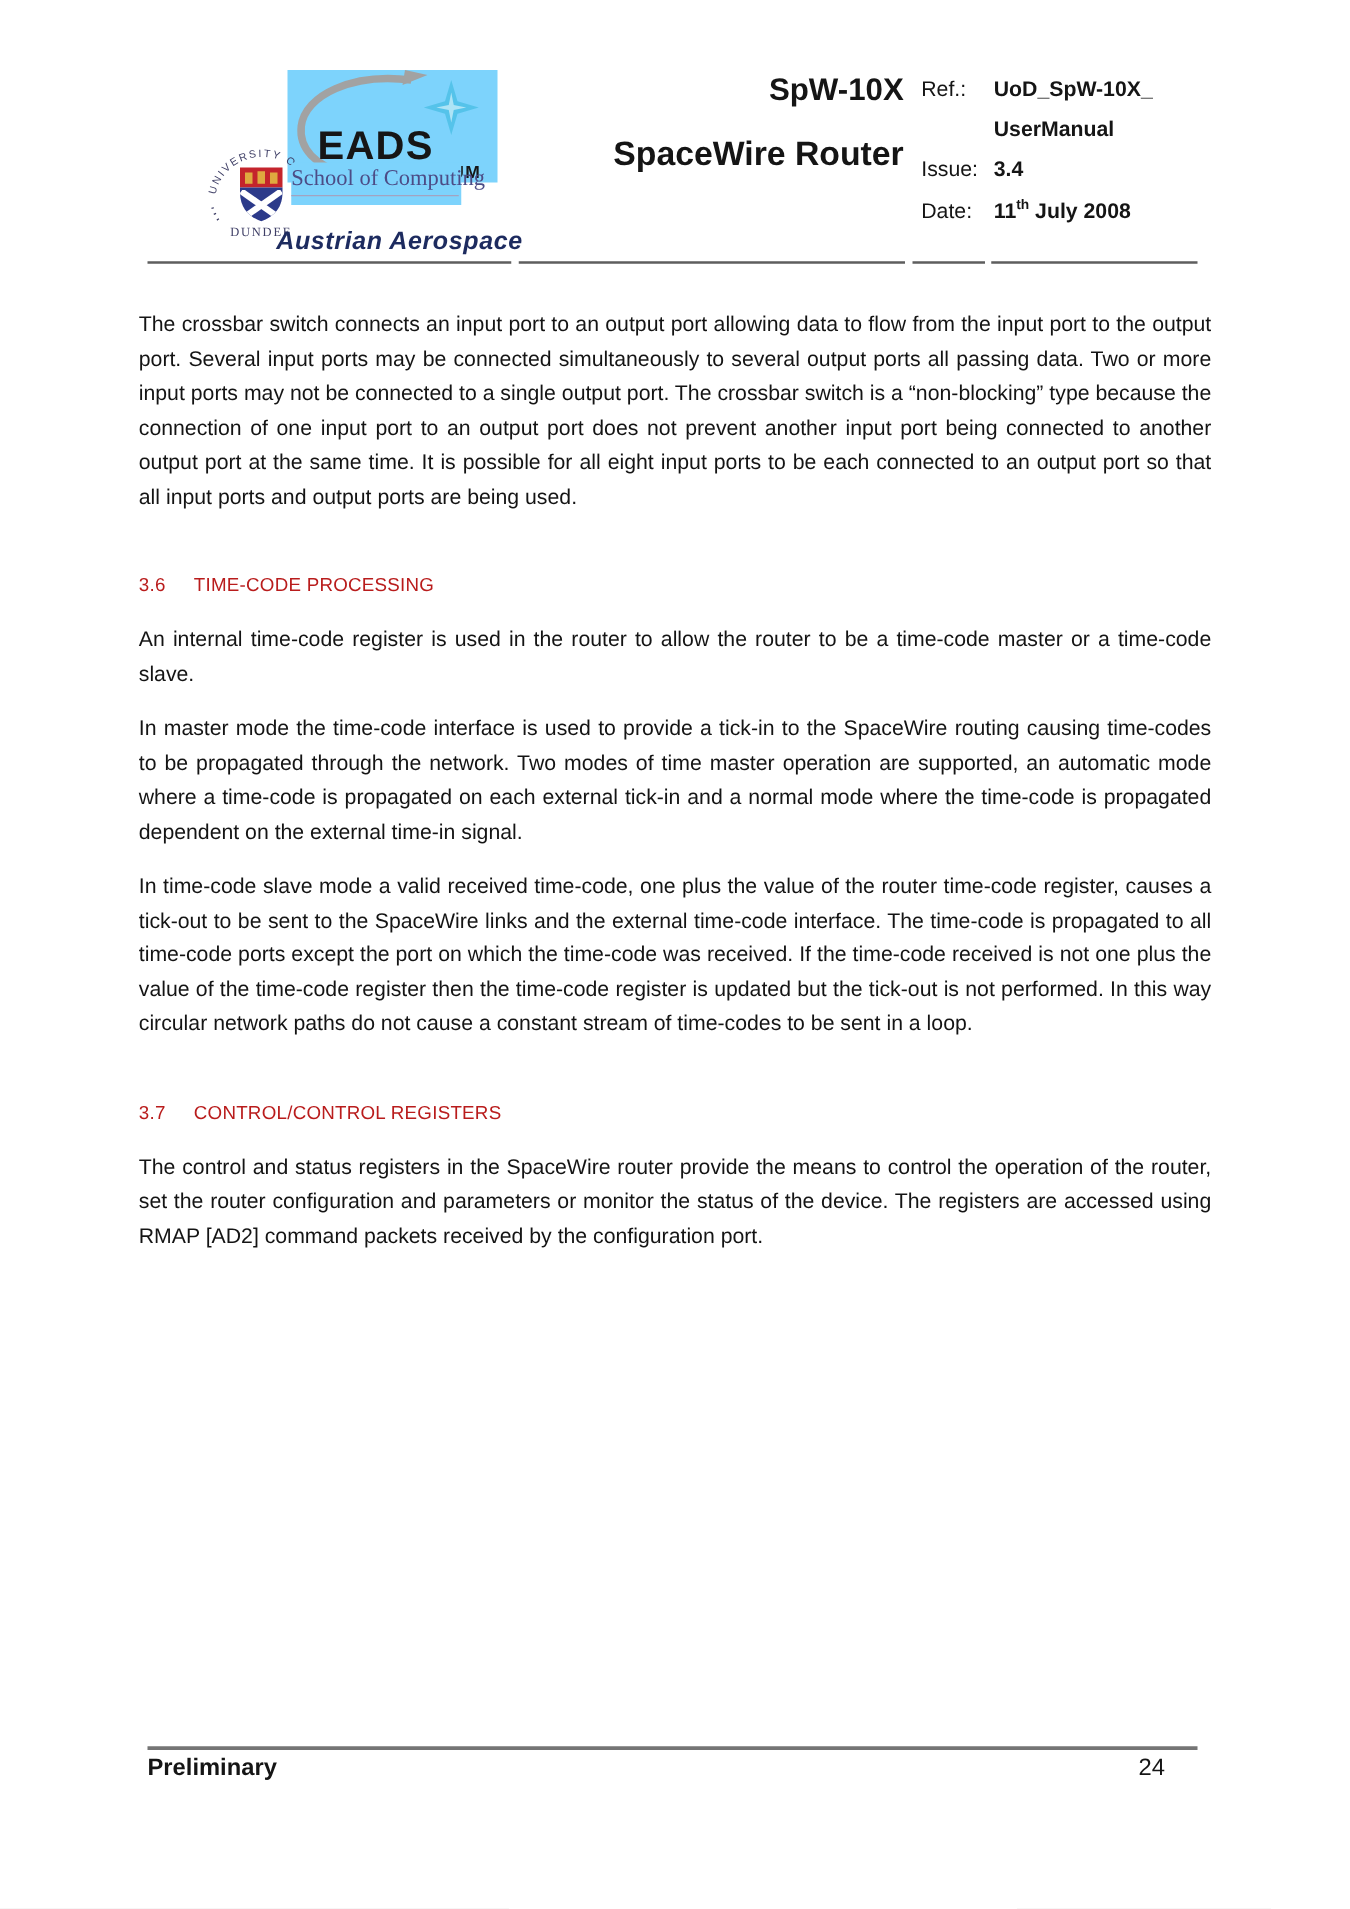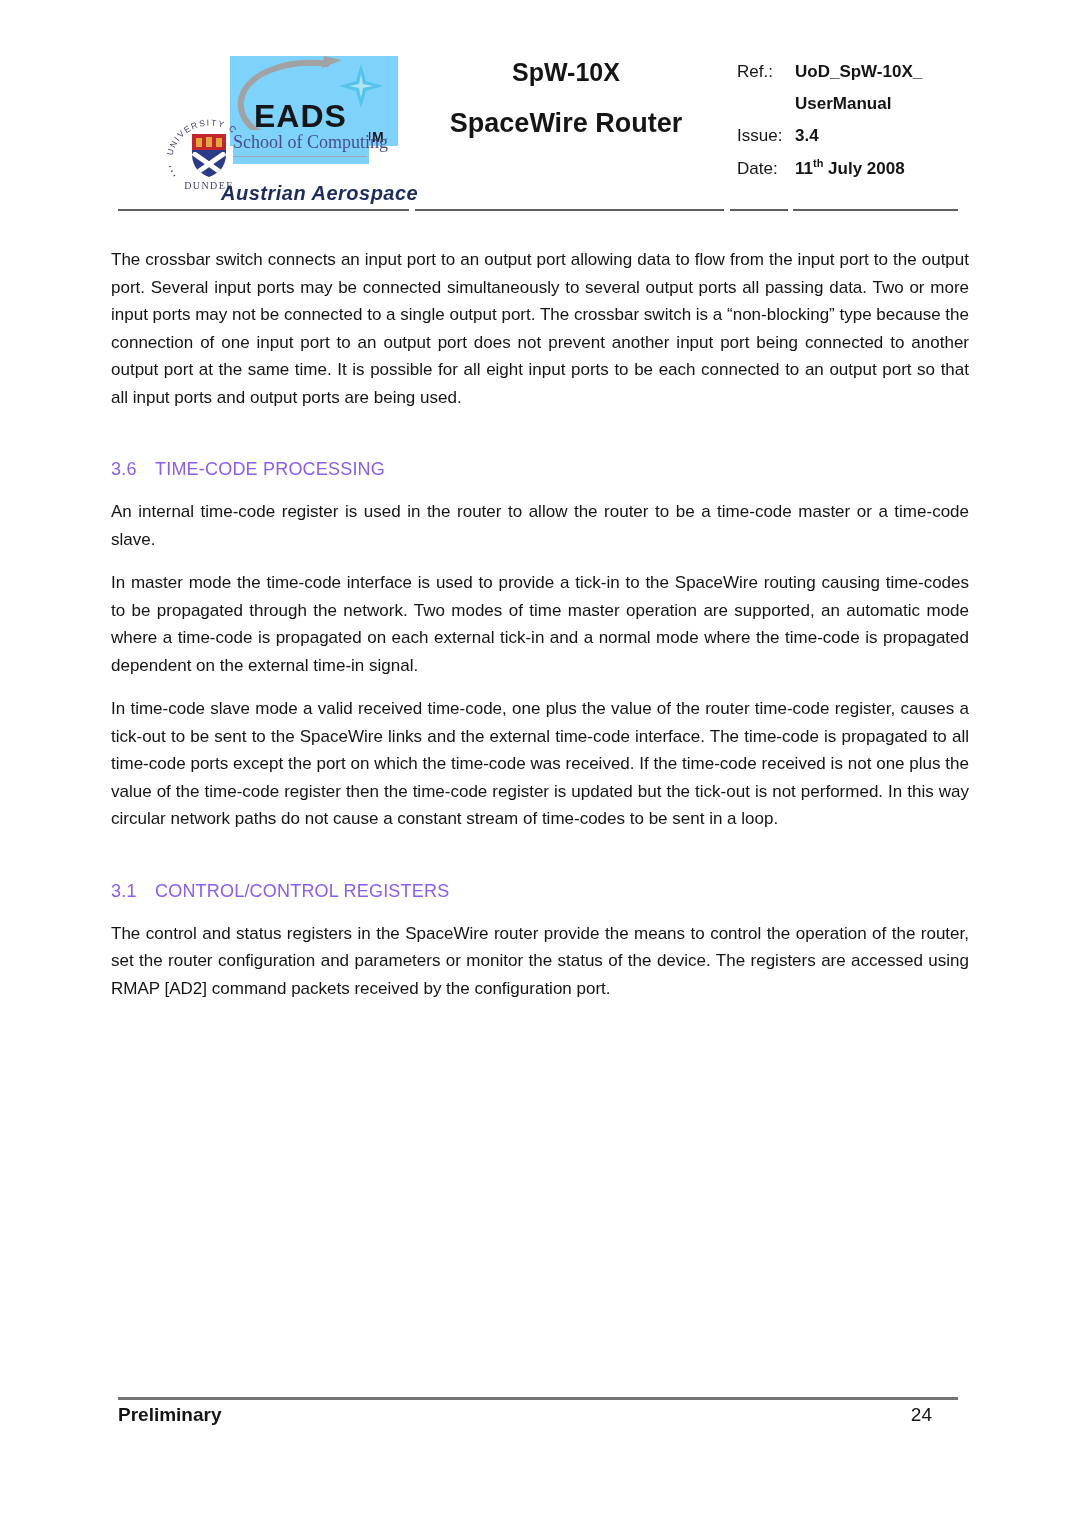--- a/index.html
+++ b/index.html
@@ -19,21 +19,21 @@
   .hdr { position: absolute; top: 0; left: 0; width: 1080px; height: 212px; }
 
   .eads-logo { position: absolute; left: 230px; top: 56px; width: 168px; height: 90px; background: #7dd3fc; }
   .dundee-wrap { position: absolute; left: 166px; top: 116px; width: 150px; height: 78px; }
   .school-wrap { position: absolute; left: 233px; top: 130px; width: 136px; height: 34px; background: #7dd3fc; }
   .school-text { font-family: "Liberation Serif", serif; font-size: 18px; color: #4c4c86; white-space: nowrap; padding-top: 2px; }
   .school-underline { margin-top: 3px; width: 134px; border-bottom: 1px solid #a3a3c0; }
   .austrian-wrap { position: absolute; left: 166px; top: 176px; width: 230px; height: 34px; display: flex; align-items: center; gap: 48px; }
   .austrian-text { font-size: 20px; font-weight: bold; font-style: italic; color: #1d2b5f; letter-spacing: 0.5px; margin-left: 7px; white-space: nowrap; }
 
-  .title-block { position: absolute; left: 409px; top: 58px; width: 314px; text-align: center; }
+  .title-block { position: absolute; left: 409px; top: 58px; width: 314px; text-align: right; }
   .title-l1 { font-size: 25px; font-weight: bold; }
   .title-l2 { font-size: 27px; font-weight: bold; margin-top: 21px; }
   .title-l3 { font-size: 21px; font-weight: bold; margin-top: 20px; }
 
   .meta-block { position: absolute; left: 737px; top: 62px; width: 230px; font-size: 17px; }
   .meta-row { position: absolute; left: 0; white-space: nowrap; }
   .meta-label { display: inline-block; }
   .meta-value { font-weight: bold; }
   .meta-val-col { position: absolute; left: 58px; }
   .meta-sup { font-size: 11px; font-weight: bold; vertical-align: super; line-height: 0; }
@@ -48,25 +48,25 @@
   .content { position: absolute; top: 211px; left: 0; width: 1080px; padding: 0 111px; }
   .content p {
     font-size: 17px;
     line-height: 27.5px;
     text-align: justify;
     margin: 0 0 16px 0;
     color: #141414;
   }
   .content p.first { margin-top: 35px; }
   .sec-heading {
-    font-size: 18px;
+    font-size: 15px;
     font-weight: 400;
     letter-spacing: 0.2px;
     margin: 46px 0 17px 0;
-    color: #8b5cf6;
+    color: #b91c1c;
     line-height: 24px;
   }
   .sec-num { display: inline-block; min-width: 30px; margin-right: 14px; }
 
   
   .footer { position: absolute; left: 118px; top: 1397px; width: 840px; }
   .footer-rule { height: 3px; background: #757575; }
   .footer-row { position: relative; margin-top: 4px; height: 26px; }
   .footer-status { position: absolute; left: 0; right: 0; text-align: left; font-size: 19px; font-weight: bold; }
   .footer-page { position: absolute; right: 26px; top: 0; font-size: 19px; }
@@ -171,21 +171,21 @@
 
     <div class="sec-heading">
       <span class="sec-num">3.6</span><span>TIME-CODE PROCESSING</span>
     </div>
 
     <p>An internal time-code register is used in the router to allow the router to be a time-code master or a time-code slave.</p>
     <p>In master mode the time-code interface is used to provide a tick-in to the SpaceWire routing causing time-codes to be propagated through the network.  Two modes of time master operation are supported, an automatic mode where a time-code is propagated on each external tick-in and a normal mode where the time-code is propagated dependent on the external time-in signal.</p>
     <p>In time-code slave mode a valid received time-code, one plus the value of the router time-code register, causes a tick-out to be sent to the SpaceWire links and the external time-code interface.  The time-code is propagated to all time-code ports except the port on which the time-code was received.  If the time-code received is not one plus the value of the time-code register then the time-code register is updated but the tick-out is not performed.  In this way circular network paths do not cause a constant stream of time-codes to be sent in a loop.</p>
 
     <div class="sec-heading">
-      <span class="sec-num">3.1</span><span>CONTROL/CONTROL REGISTERS</span>
+      <span class="sec-num">3.7</span><span>CONTROL/CONTROL REGISTERS</span>
     </div>
 
     <p>The control and status registers in the SpaceWire router provide the means to control the operation of the router, set the router configuration and parameters or monitor the status of the device.  The registers are accessed using RMAP [AD2] command packets received by the configuration port.</p>
   </div>
 
   <div class="footer">
     <div class="footer-rule"></div>
     <div class="footer-row">
       <div class="footer-status">Preliminary</div>
       <div class="footer-page">24</div>

